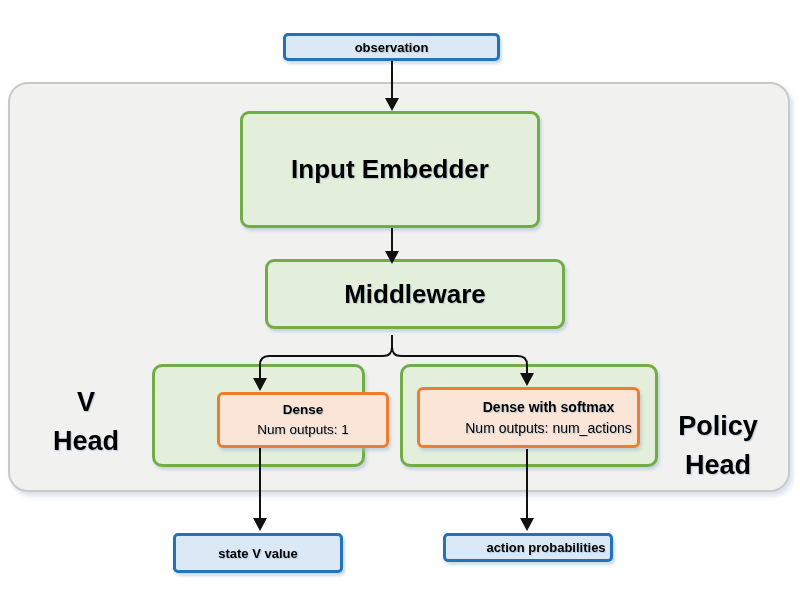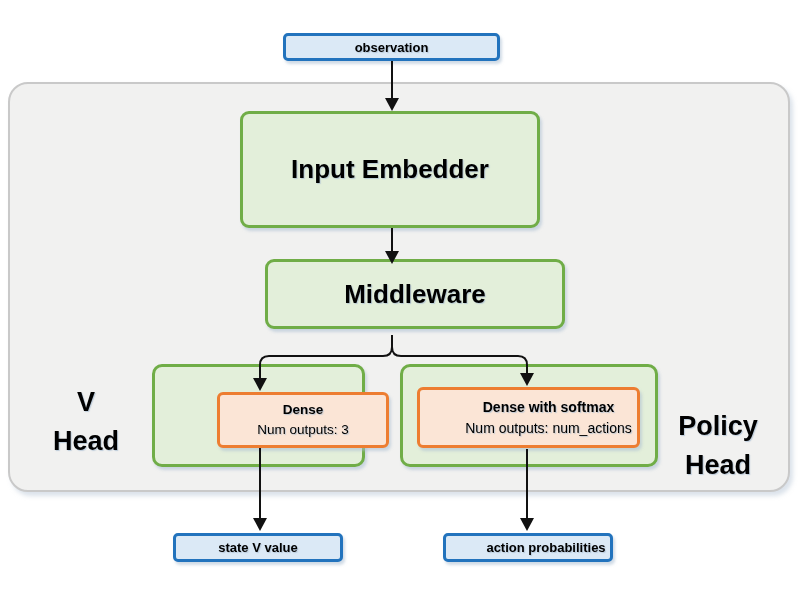--- a/index.html
+++ b/index.html
@@ -48,21 +48,21 @@
   }
   .node-observation{left:283px;top:33px;width:217px;height:28px;}
   .node-input-embedder{left:240px;top:111px;width:300px;height:117px;}
   .node-middleware{left:240px;top:259px;width:300px;height:70px;margin-left:25px;}
   .vhead-container{left:152px;top:364px;width:213px;height:103px;}
   .node-dense{left:173px;top:392px;width:172px;height:56px;margin-left:44px;}
   .phead-container{left:400px;top:364px;width:258px;height:103px;}
   .node-dense-softmax{left:417px;top:387px;width:223px;height:61px;font-size:14px;padding-left:40px;}
   .vhead-label{left:30px;top:383px;width:112px;}
   .phead-label{left:658px;top:383px;width:120px;margin-top:24px;}
-  .node-state-v{left:173px;top:533px;width:170px;height:29px;}
+  .node-state-v{left:173px;top:533px;width:170px;height:40px;}
   .node-action-prob{left:443px;top:533px;width:170px;height:29px;padding-left:36px;}
 
   svg.arrows{position:absolute;left:0;top:0;z-index:5;pointer-events:none;}
   svg.arrows path, svg.arrows line{stroke:var(--arrow);stroke-width:2;fill:none;}
   svg.arrows polygon{fill:var(--arrow);stroke:none;}
 </style>
 </head>
 <body>
 
 <div class="canvas">
@@ -77,21 +77,21 @@
     <span class="txtshadow">Input Embedder</span>
   </div>
 
   <div class="box green-node shadowed node-middleware">
     <span class="txtshadow">Middleware</span>
   </div>
 
   <div class="box green-container shadowed vhead-container"></div>
   <div class="box orange-node shadowed node-dense">
     <span class="t txtshadow">Dense</span>
-    <span class="txtshadow">Num outputs: 3</span>
+    <span class="txtshadow">Num outputs: 1</span>
   </div>
   <div class="head-label vhead-label txtshadow">
     <div>V</div>
     <div>Head</div>
   </div>
 
   <div class="box green-container shadowed phead-container"></div>
   <div class="box orange-node shadowed node-dense-softmax">
     <span class="t txtshadow">Dense with softmax</span>
     <span class="txtshadow">Num outputs: num_actions</span>

